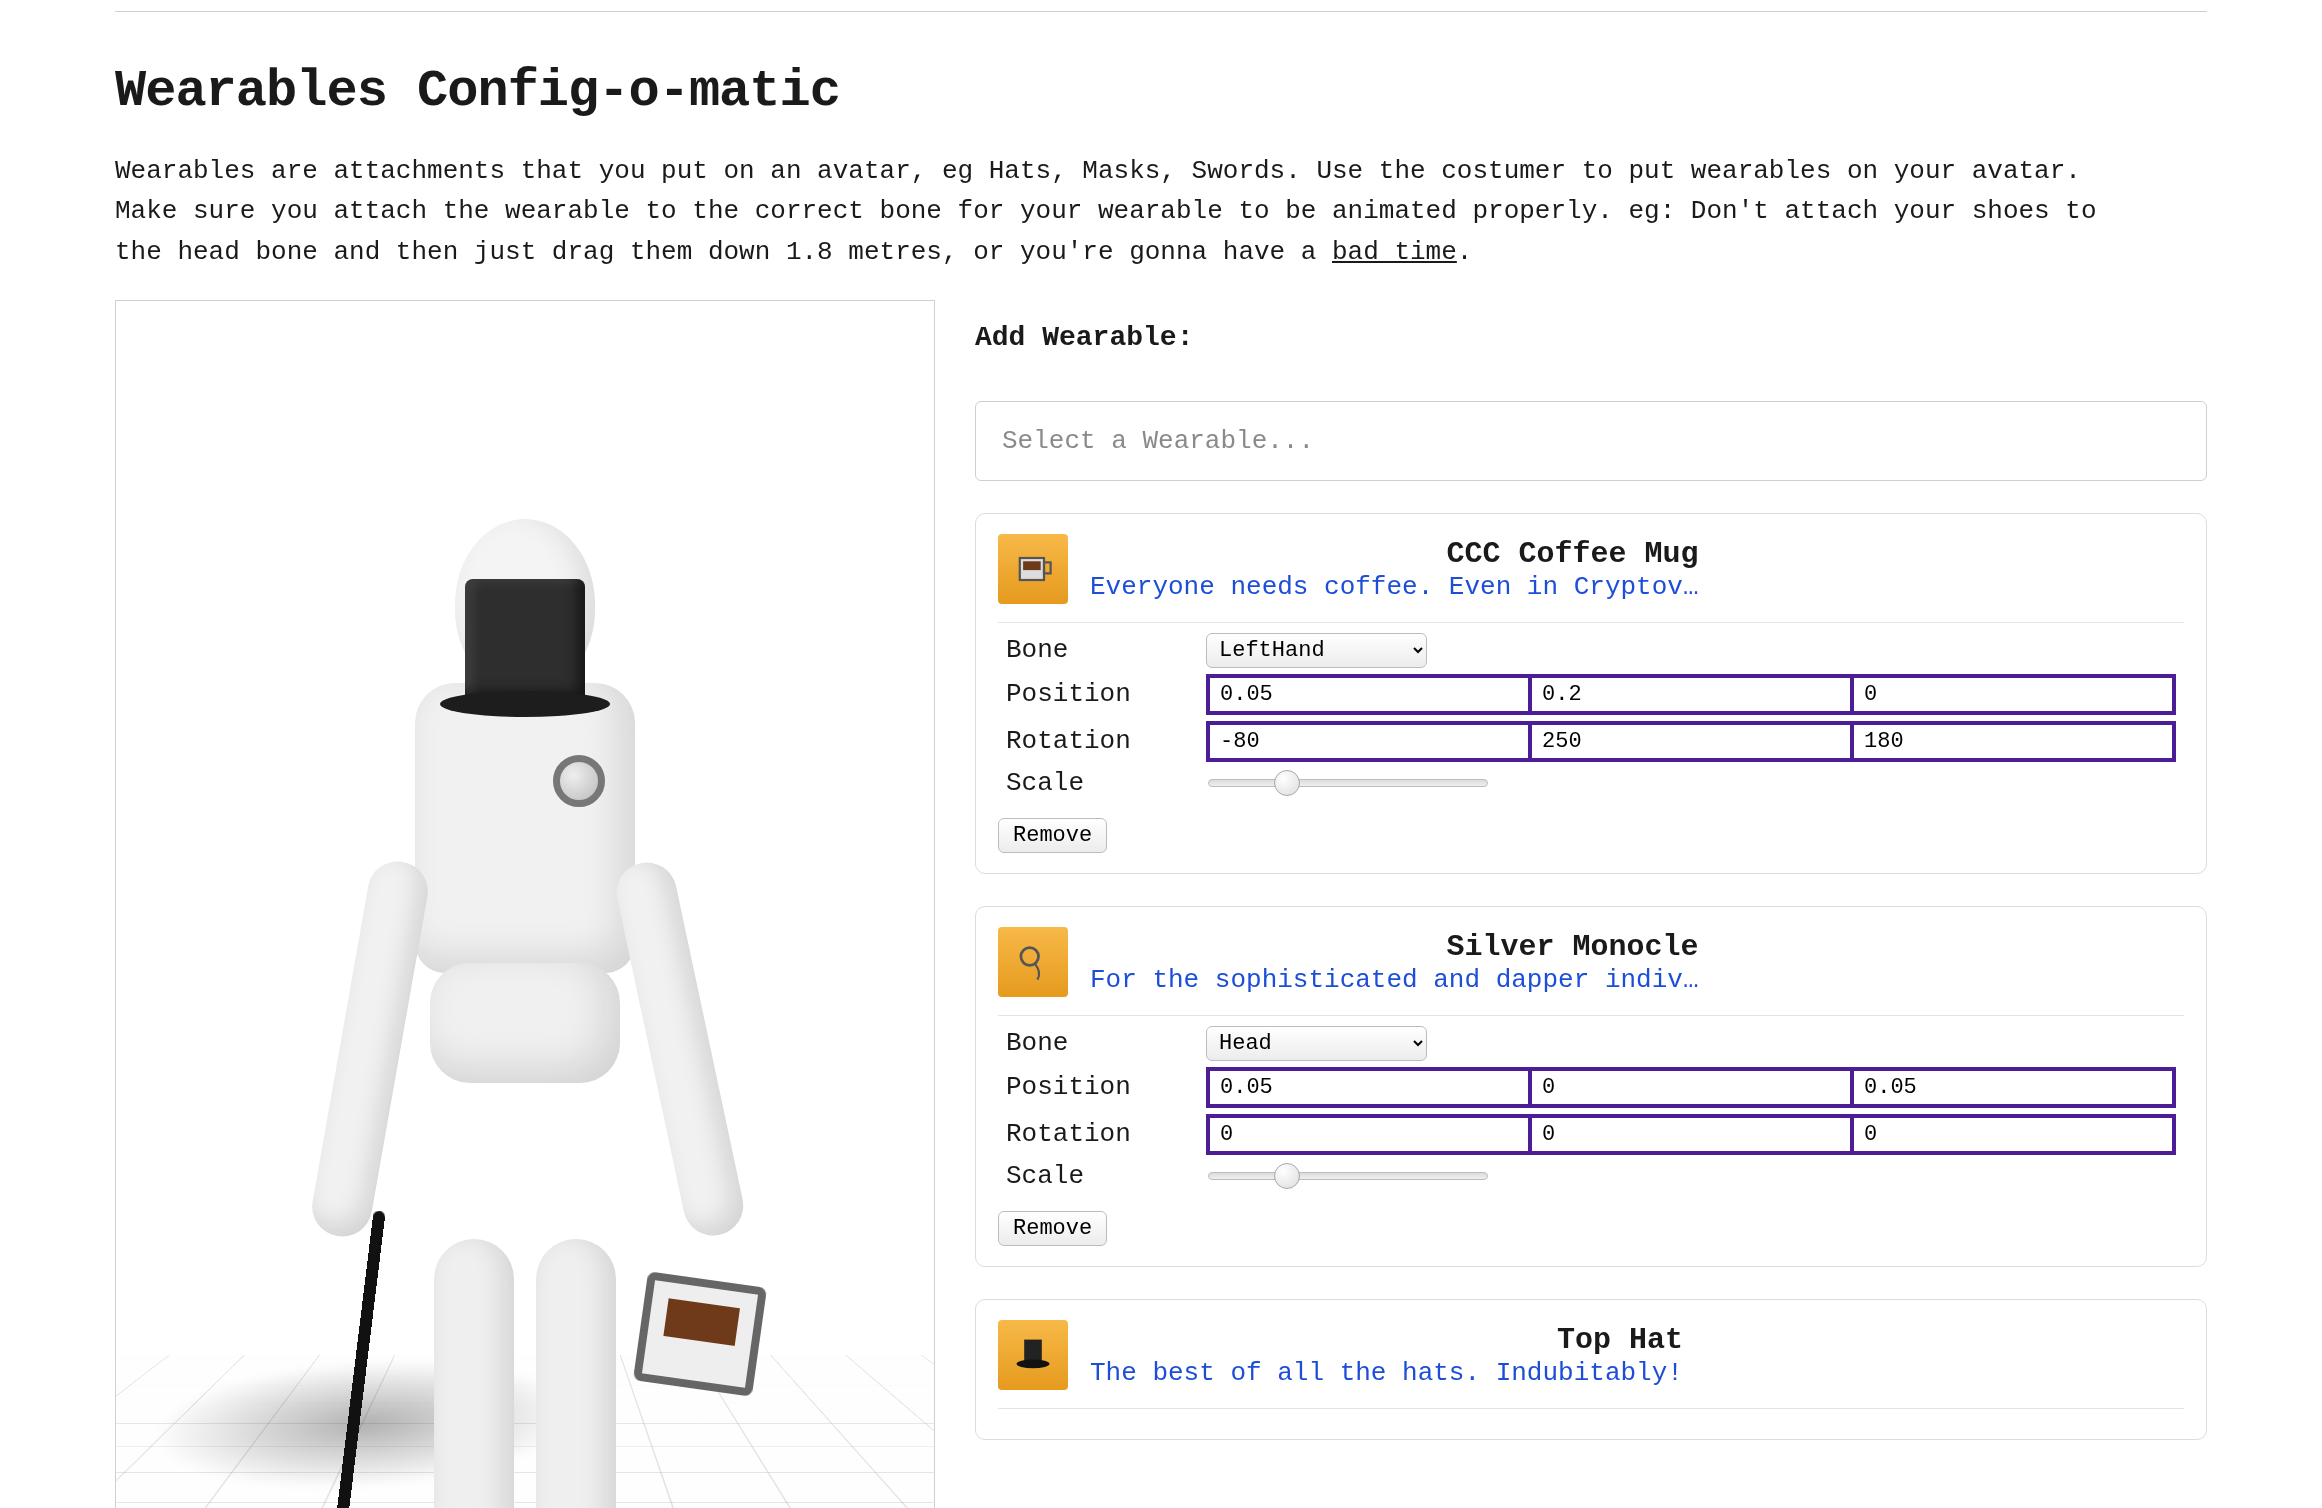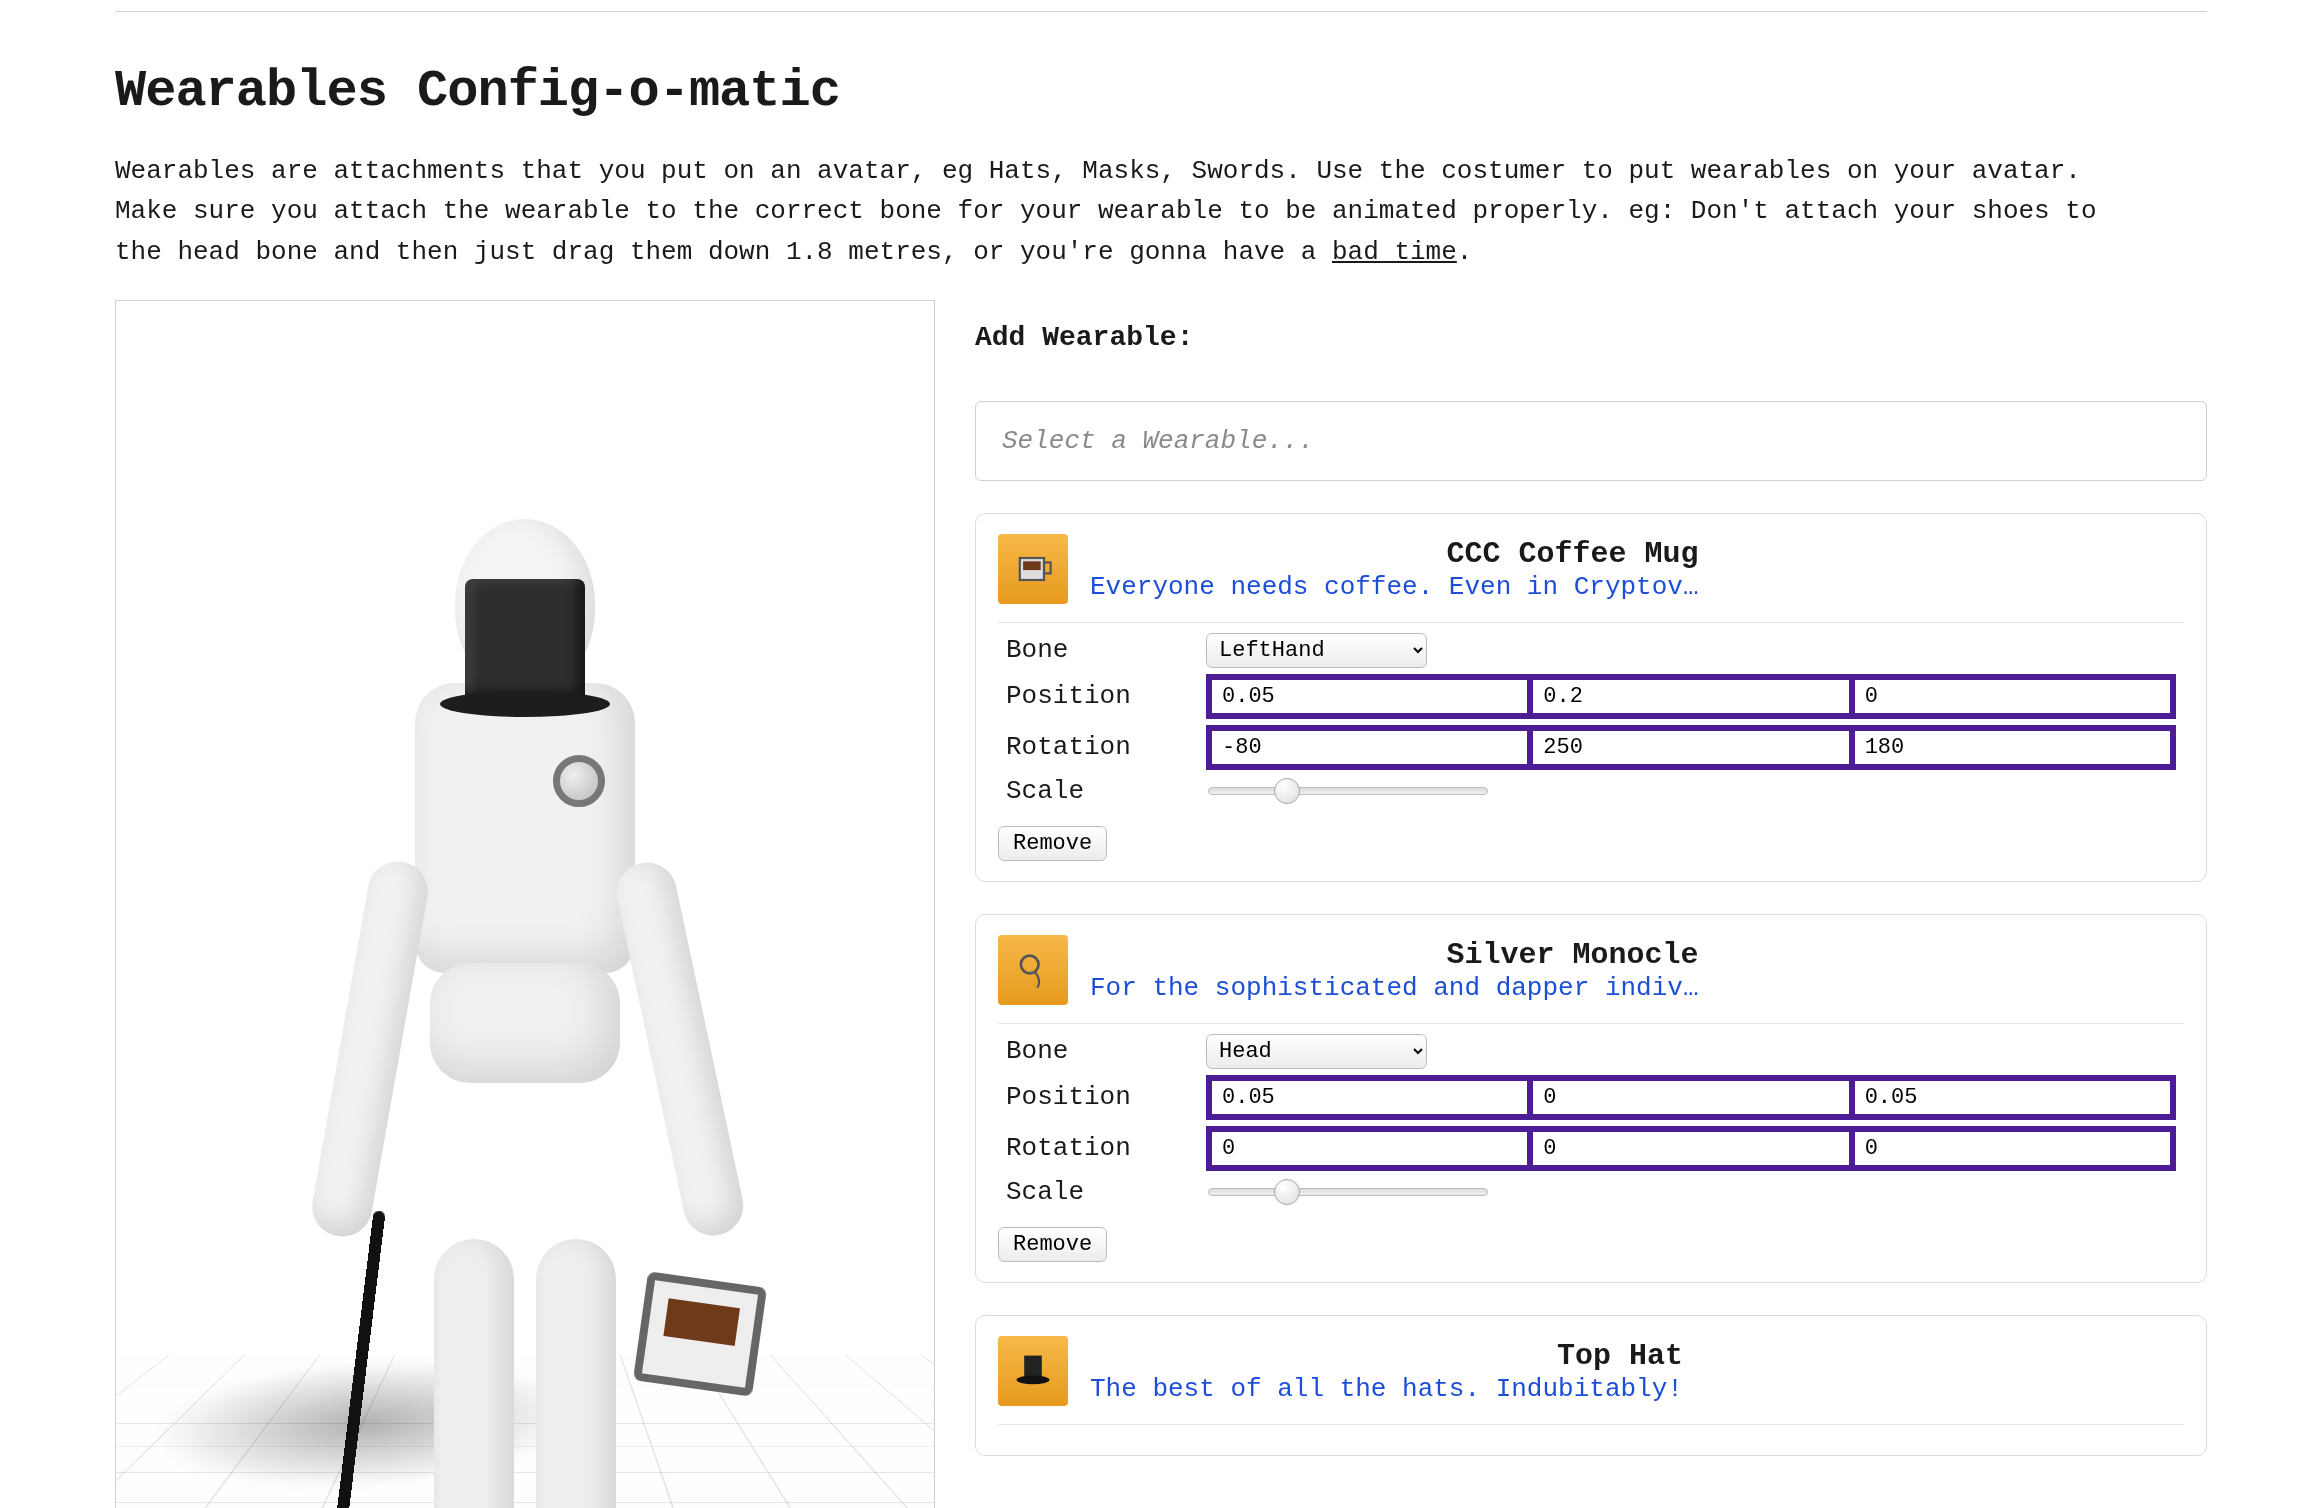--- a/index.html
+++ b/index.html
@@ -167,21 +167,20 @@
     font-weight: 700;
     margin: 22px 0 48px 0;
   }
   .select-box {
     border: 1px solid #cfcfcf;
     border-radius: 6px;
     padding: 24px 26px;
     color: #8a8a8a;
     font-size: 26px;
     margin-bottom: 32px;
-    font-style: italic;
   }
 
   .card {
     border: 1px solid #dcdcdc;
     border-radius: 10px;
     padding: 20px 22px;
     margin-bottom: 32px;
   }
   .card-head {
     display: flex;
@@ -229,21 +228,21 @@
   .trip {
     display: flex;
     gap: 0;
     flex: 1;
   }
   .trip input {
     flex: 1;
     font-family: inherit;
     font-size: 22px;
     padding: 4px 10px;
-    border: 6px solid #4c1d95;
+    border: 4px solid #4c1d95;
     background: #fff;
   }
   .trip input + input { border-left: none; }
 
   .slider {
     flex: 0 0 280px;
     height: 8px;
     border-radius: 6px;
     border: 1px solid #bdbdbd;
     background: linear-gradient(#dcdcdc,#efefef);

